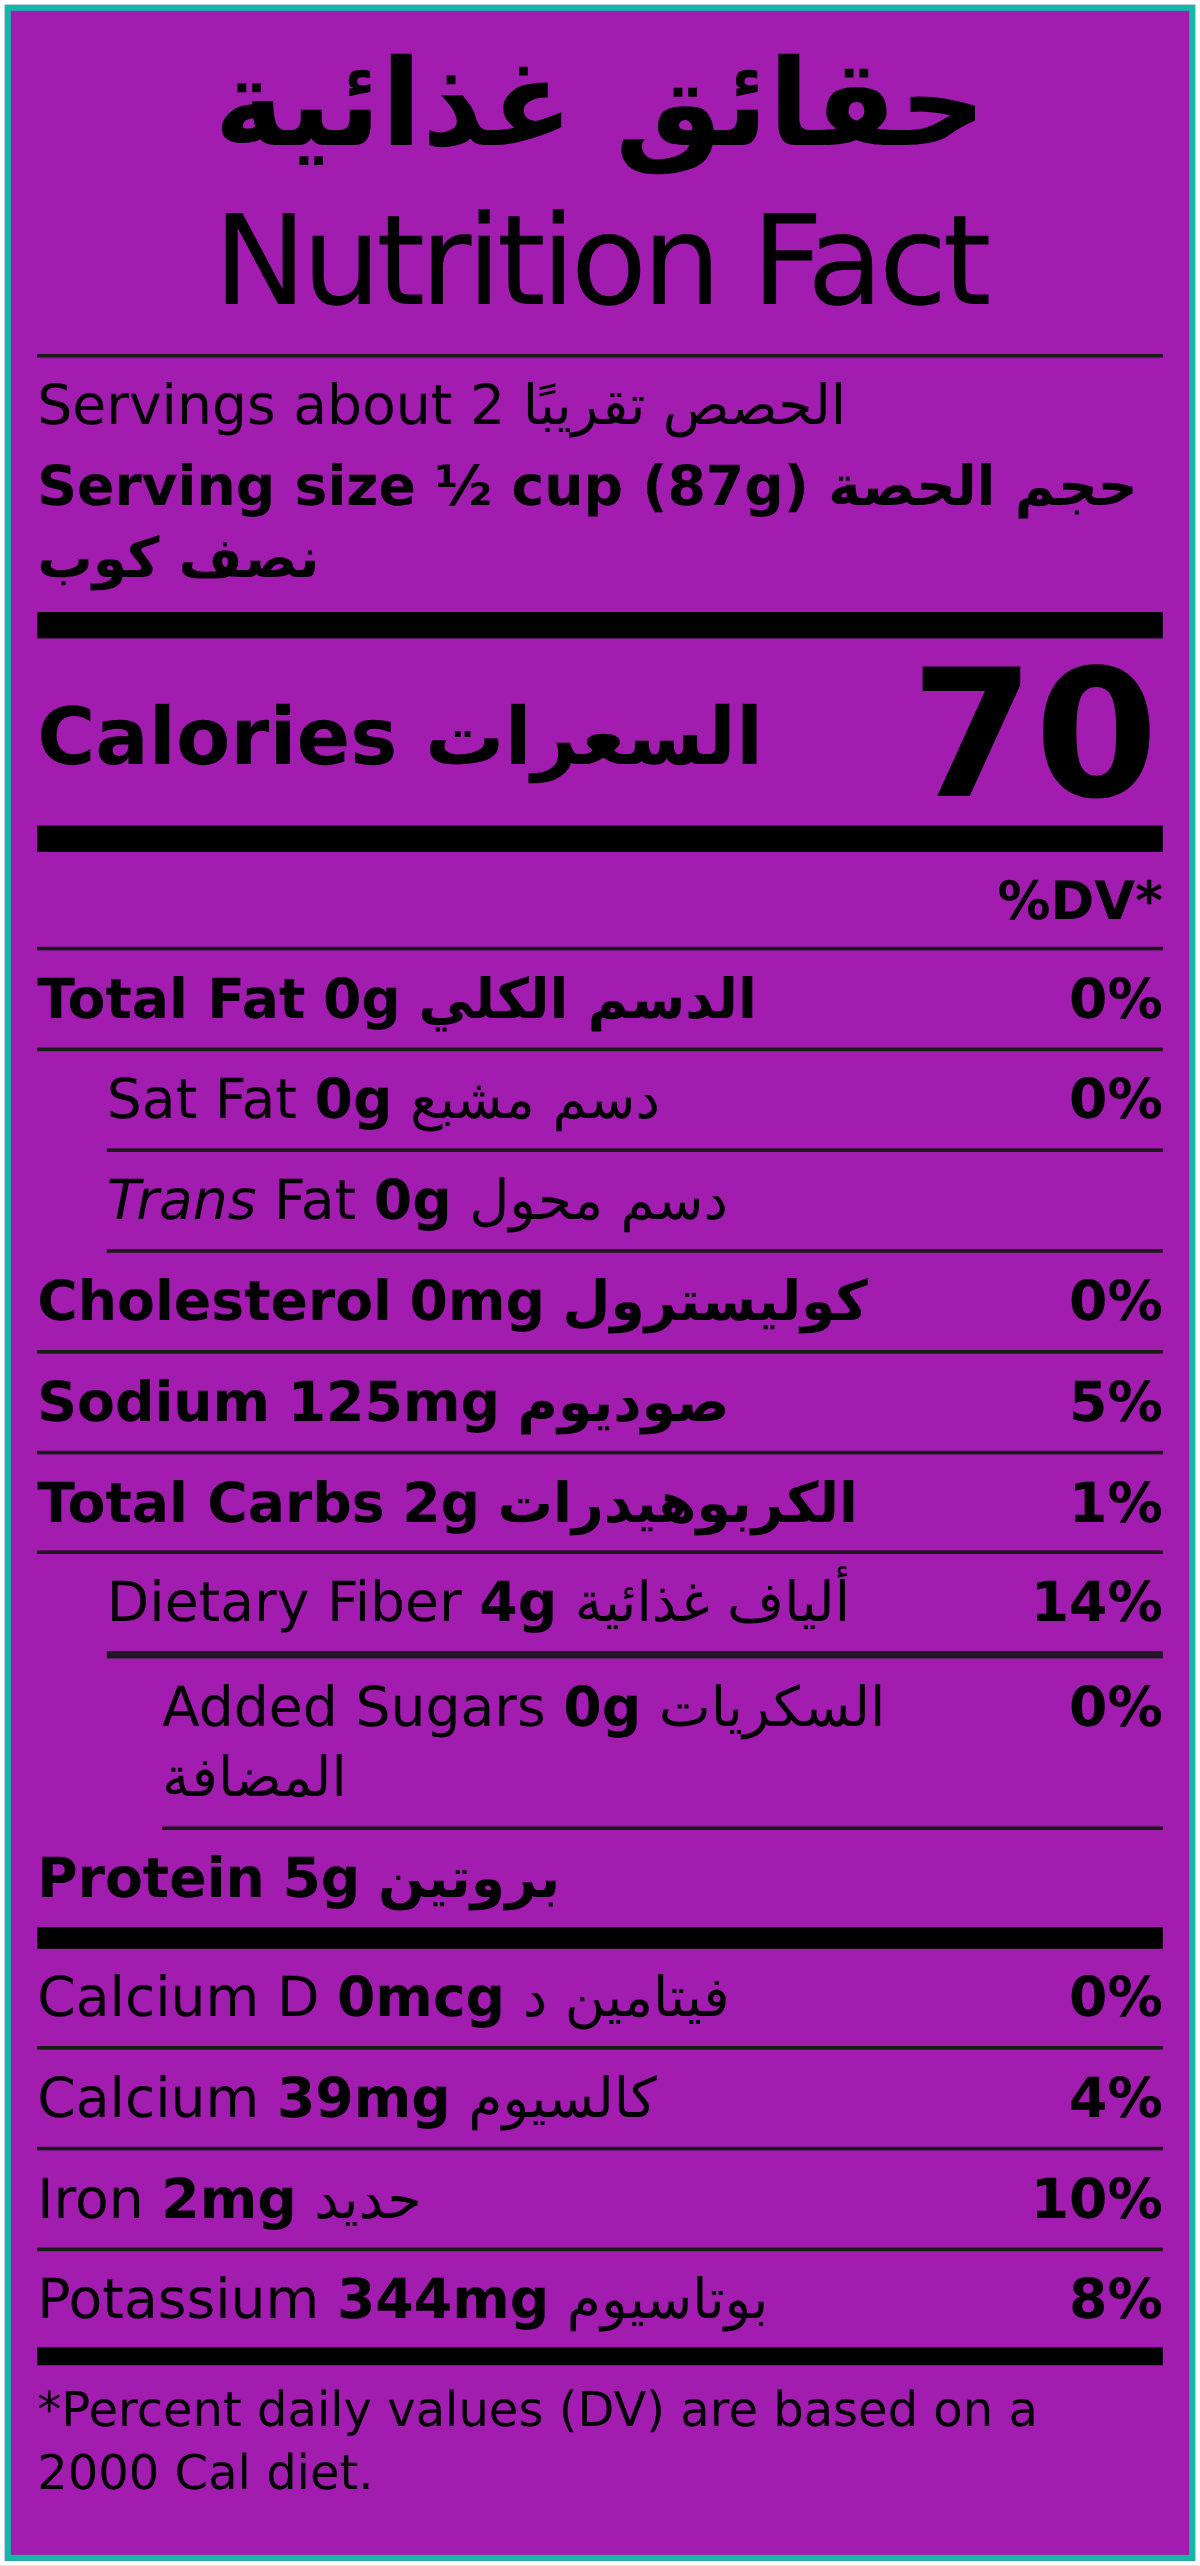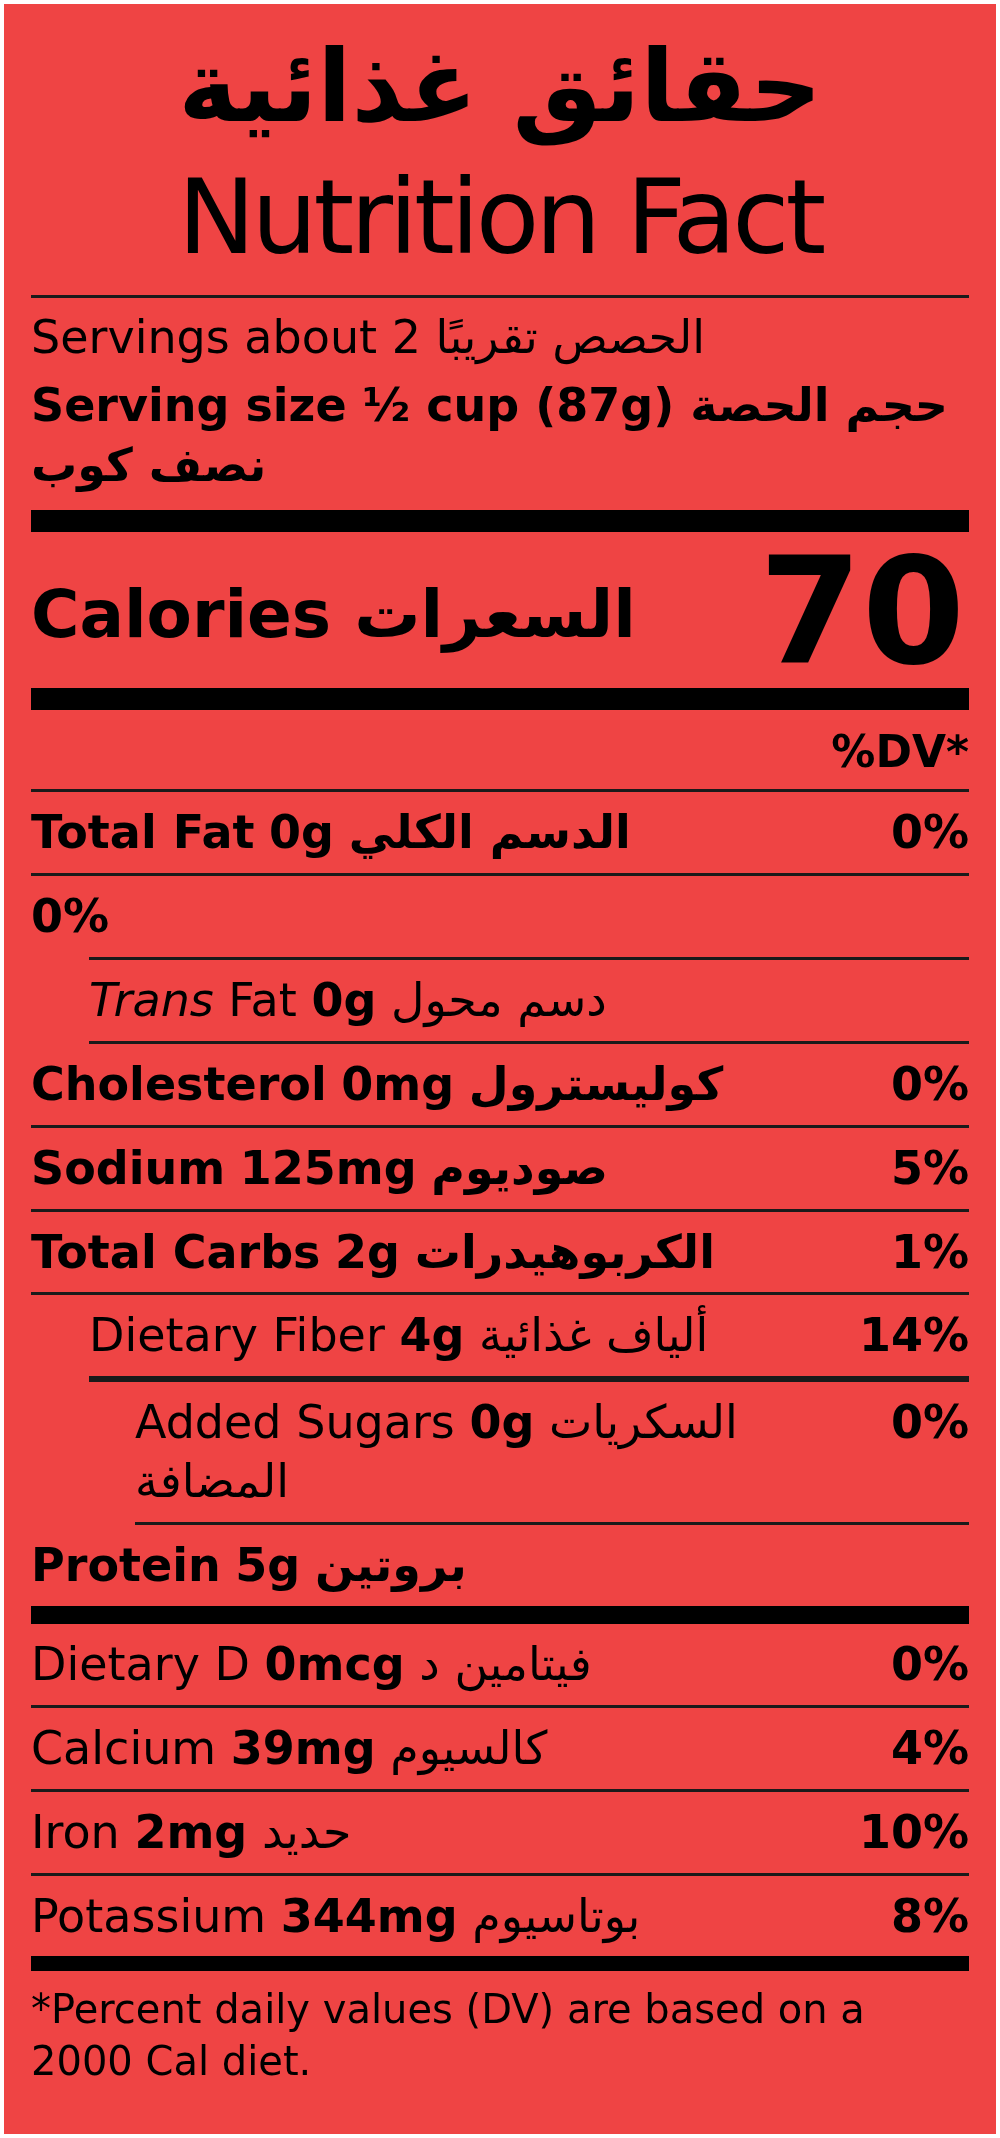--- a/index.html
+++ b/index.html
@@ -11,22 +11,22 @@
   body {
     height: 2138px;
     font-family: "DejaVu Sans", sans-serif;
     color: #000000;
   }
   .label {
     box-sizing: border-box;
     width: 992px;
     height: 2130px;
     margin: 4px;
-    border: 5px solid #ef4444;
-    background: #ef4444;
+    border: 5px solid #14b8a6;
+    background: #a21caf;
     padding: 10px 22px 0 22px;
     overflow: hidden;
   }
   .title-ar {
     font-size: 100px;
     font-weight: bold;
     text-align: center;
     line-height: 1.35;
     direction: rtl;
   }
@@ -130,20 +130,21 @@
   <div class="dv-header">%DV*</div>
   <div class="sep"></div>
 
   <div class="nrow boldrow">
     <span class="nname"><span class="bname">Total Fat</span> <span class="amount">0g</span> <span class="ar">الدسم الكلي</span></span>
     <span class="dv">0%</span>
   </div>
   <div class="sep"></div>
 
   <div class="nrow ind1">
+    <span class="nname"><span>Sat Fat</span> <span class="amount">0g</span> <span class="ar">دسم مشبع</span></span>
     <span class="dv">0%</span>
   </div>
   <div class="sep s1"></div>
 
   <div class="nrow ind1">
     <span class="nname"><span class="it">Trans</span><span> Fat</span> <span class="amount">0g</span> <span class="ar">دسم محول</span></span>
     <span class="dv"></span>
   </div>
   <div class="sep s1"></div>
 
@@ -180,21 +181,21 @@
   <div class="sep s2"></div>
 
   <div class="nrow boldrow">
     <span class="nname"><span class="bname">Protein</span> <span class="amount">5g</span> <span class="ar">بروتين</span></span>
     <span class="dv"></span>
   </div>
 
   <div class="thick-bar section"></div>
 
   <div class="nrow">
-    <span class="nname"><span>Dietary D</span> <span class="amount">0mcg</span> <span class="ar">فيتامين د</span></span>
+    <span class="nname"><span>Calcium D</span> <span class="amount">0mcg</span> <span class="ar">فيتامين د</span></span>
     <span class="dv">0%</span>
   </div>
   <div class="sep"></div>
 
   <div class="nrow">
     <span class="nname"><span>Calcium</span> <span class="amount">39mg</span> <span class="ar">كالسيوم</span></span>
     <span class="dv">4%</span>
   </div>
   <div class="sep"></div>
 

